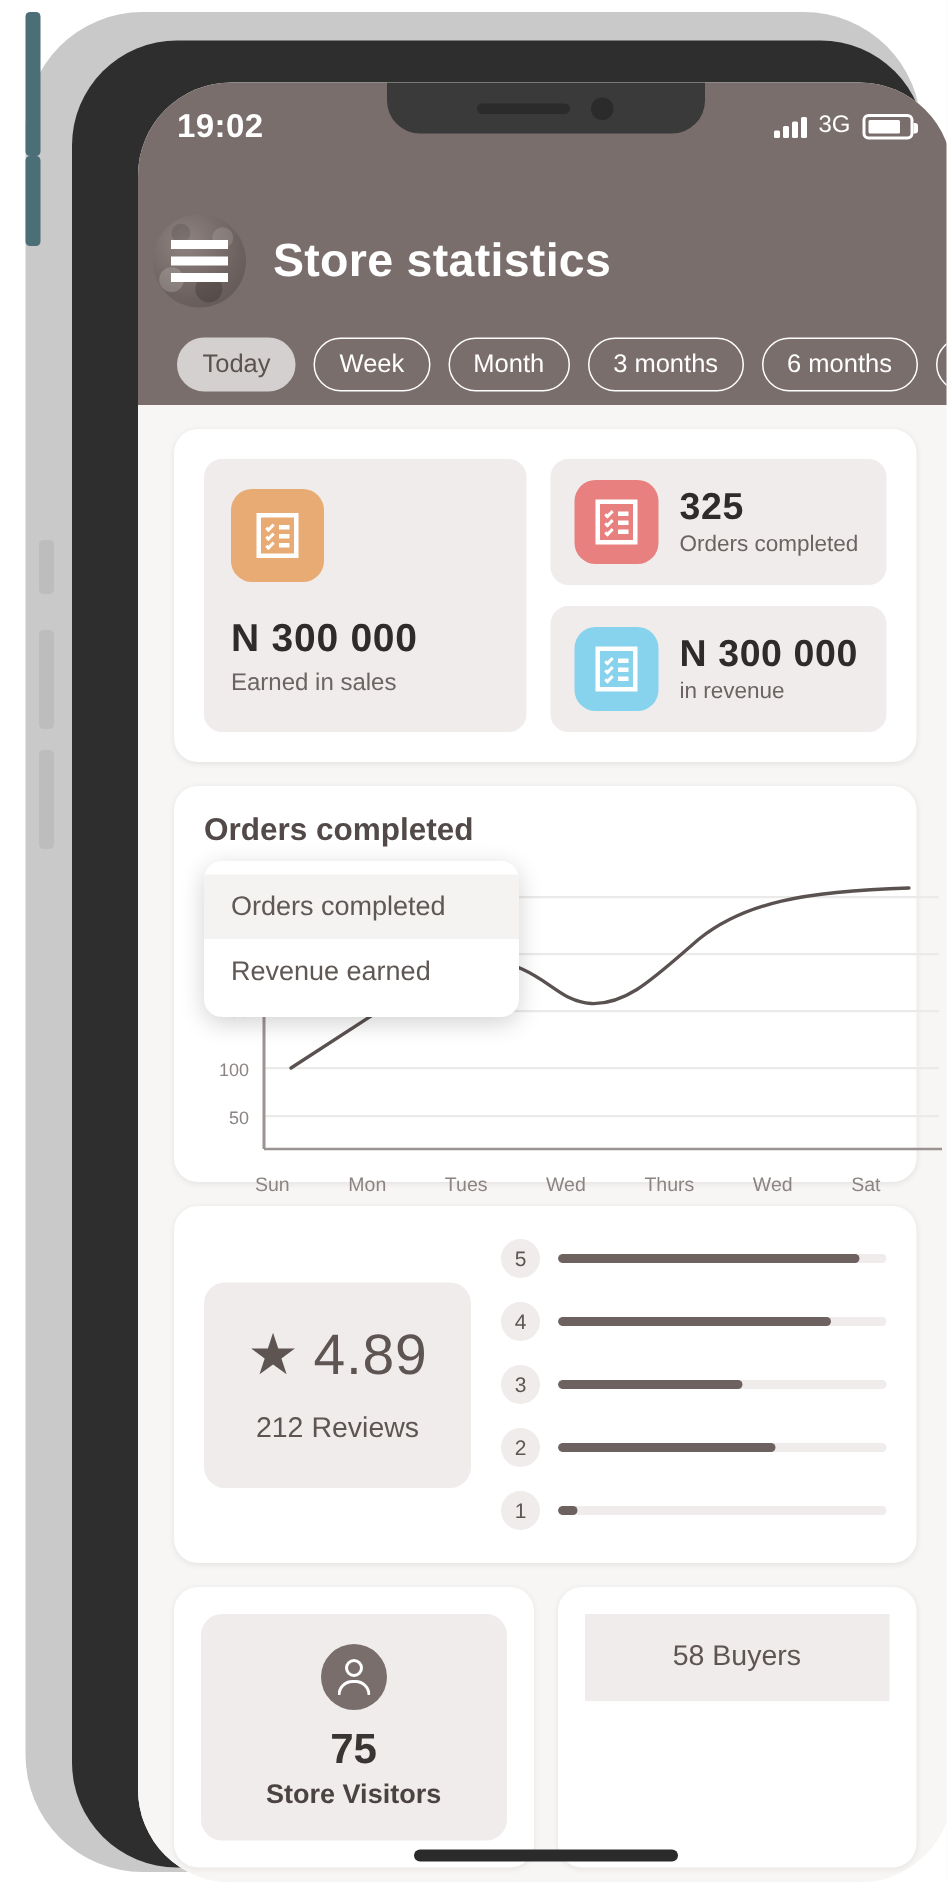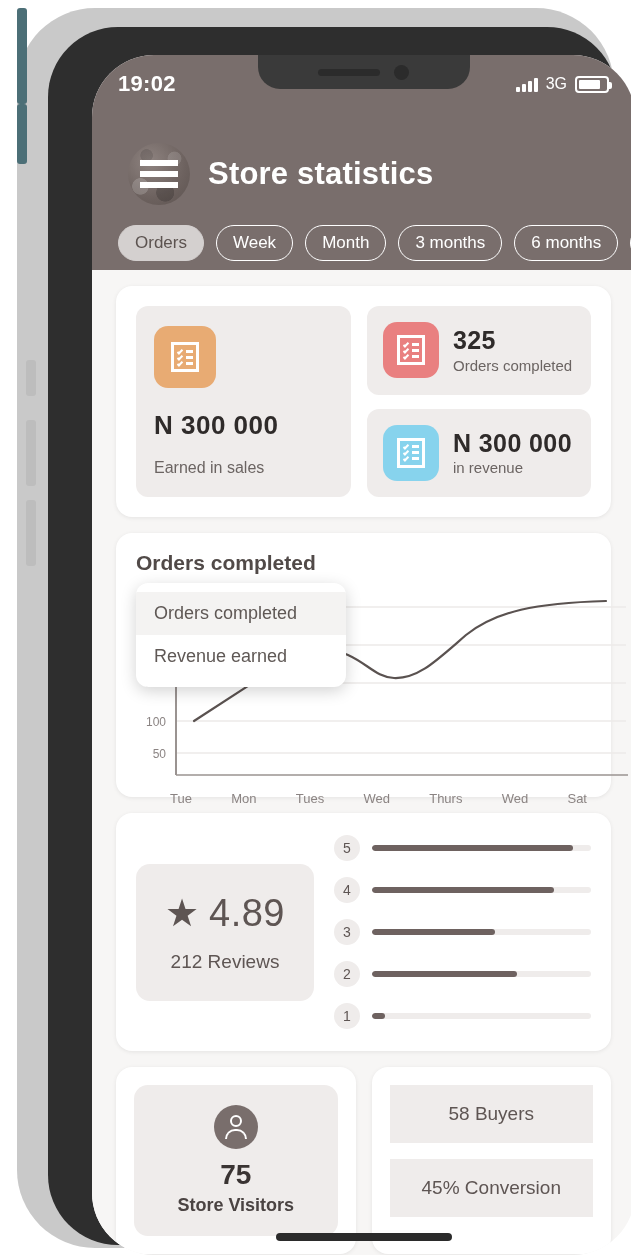--- a/index.html
+++ b/index.html
@@ -88,21 +88,21 @@
     width: 34px; height: 17px; border: 2px solid #fff; border-radius: 4px;
     position: relative; padding: 2px;
   }
   .battery::after {
     content:""; position:absolute; right:-5px; top:4px;
     width:3px; height:7px; background:#fff; border-radius:0 2px 2px 0;
   }
   .battery span { display:block; height:100%; width:82%; background:#fff; border-radius:1px; }
 
   .title-row {
-    position: absolute; left: 36px; top: 88px;
+    position: absolute; left: 10px; top: 88px;
     display: flex; align-items: center; gap: 18px;
   }
   .avatar {
     width: 62px; height: 62px; border-radius: 50%;
     background: radial-gradient(circle at 35% 30%, #8e8380 0%, #6d625f 60%, #5d5350 100%);
     position: relative; overflow: hidden;
     display: flex; flex-direction: column; align-items: center; justify-content: center; gap: 5px;
   }
   .avatar::before {
     content:""; position:absolute; inset:0;
@@ -163,21 +163,21 @@
     display:flex; flex-direction:column; justify-content:center; gap:3px;
     padding: 0 3px;
   }
   .clip-row { display:flex; align-items:center; gap:3px; }
   .clip-check {
     width:6px; height:3px; border-left:2px solid #fff; border-bottom:2px solid #fff;
     transform: rotate(-45deg); flex:0 0 auto;
   }
   .clip-line { height:3px; background:#fff; flex:1; }
   .tile-big .value { font-size: 26px; font-weight: 700; color:#2f2b2a; margin-top: 22px; letter-spacing:0.5px;}
-  .tile-big .label { font-size: 16px; color:#6b6462; margin-top: 18px; }
+  .tile-big .label { font-size: 16px; color:#6b6462; margin-top: 6px; }
 
   .tiles-right { flex:1; display:flex; flex-direction:column; gap:14px; }
   .tile-sm {
     background:#efeceb; border-radius:12px; padding:14px 16px;
     display:flex; align-items:center; gap:14px; flex:1;
   }
   .tile-sm .value { font-size: 25px; font-weight:700; color:#2f2b2a; line-height:1.1; letter-spacing:0.4px;}
   .tile-sm .label { font-size: 15px; color:#6b6462; margin-top:2px; }
 
   
@@ -287,21 +287,21 @@
         <div class="title-row">
           <div class="avatar">
             <i></i>
               <i></i>
               <i></i>
           </div>
           <div class="page-title">Store statistics</div>
         </div>
 
         <div class="chips">
-          <div class="chip active">Orders</div>
+          <div class="chip active">Today</div>
           <div class="chip">Week</div>
           <div class="chip">Month</div>
           <div class="chip">3 months</div>
           <div class="chip">6 months</div>
           <div class="chip">Year</div>
         </div>
       </div>
 
       <div class="content">
 
@@ -399,21 +399,21 @@
               <g font-family="Liberation Sans, sans-serif" font-size="12" fill="#8b8483">
                 <text x="30" y="141" text-anchor="end">100</text>
                 <text x="30" y="173" text-anchor="end">50</text>
                 <text x="30" y="102" text-anchor="end">200</text>
               </g>
               <line x1="40" y1="8" x2="40" y2="190" stroke="#9a9391" stroke-width="2"></line>
               <line x1="40" y1="190" x2="492" y2="190" stroke="#9a9391" stroke-width="1.6"></line>
               <path d="M 58 136 L 135 86 C 165 66 185 58 212 70 C 232 79 240 92 258 93 C 282 94 300 76 330 50 C 360 26 400 18 470 16" fill="none" stroke="#5a5250" stroke-width="2.2" stroke-linecap="round"></path>
             </svg>
             <div class="xaxis">
-              <span>Tue</span>
+              <span>Sun</span>
               <span>Mon</span>
               <span>Tues</span>
               <span>Wed</span>
               <span>Thurs</span>
               <span>Wed</span>
               <span>Sat</span>
             </div>
           </div>
         </div>
 
@@ -469,21 +469,20 @@
                   <div class="person-body"></div>
                 </div>
               </div>
               <div class="visitor-val">75</div>
               <div class="visitor-lab">Store Visitors</div>
             </div>
           </div>
 
           <div class="bot-card">
             <div class="pill">58 Buyers</div>
-            <div class="pill">45% Conversion</div>
           </div>
         </div>
 
       </div>
 
       <div class="home-ind"></div>
     </div>
   </div>
 </div>
 

